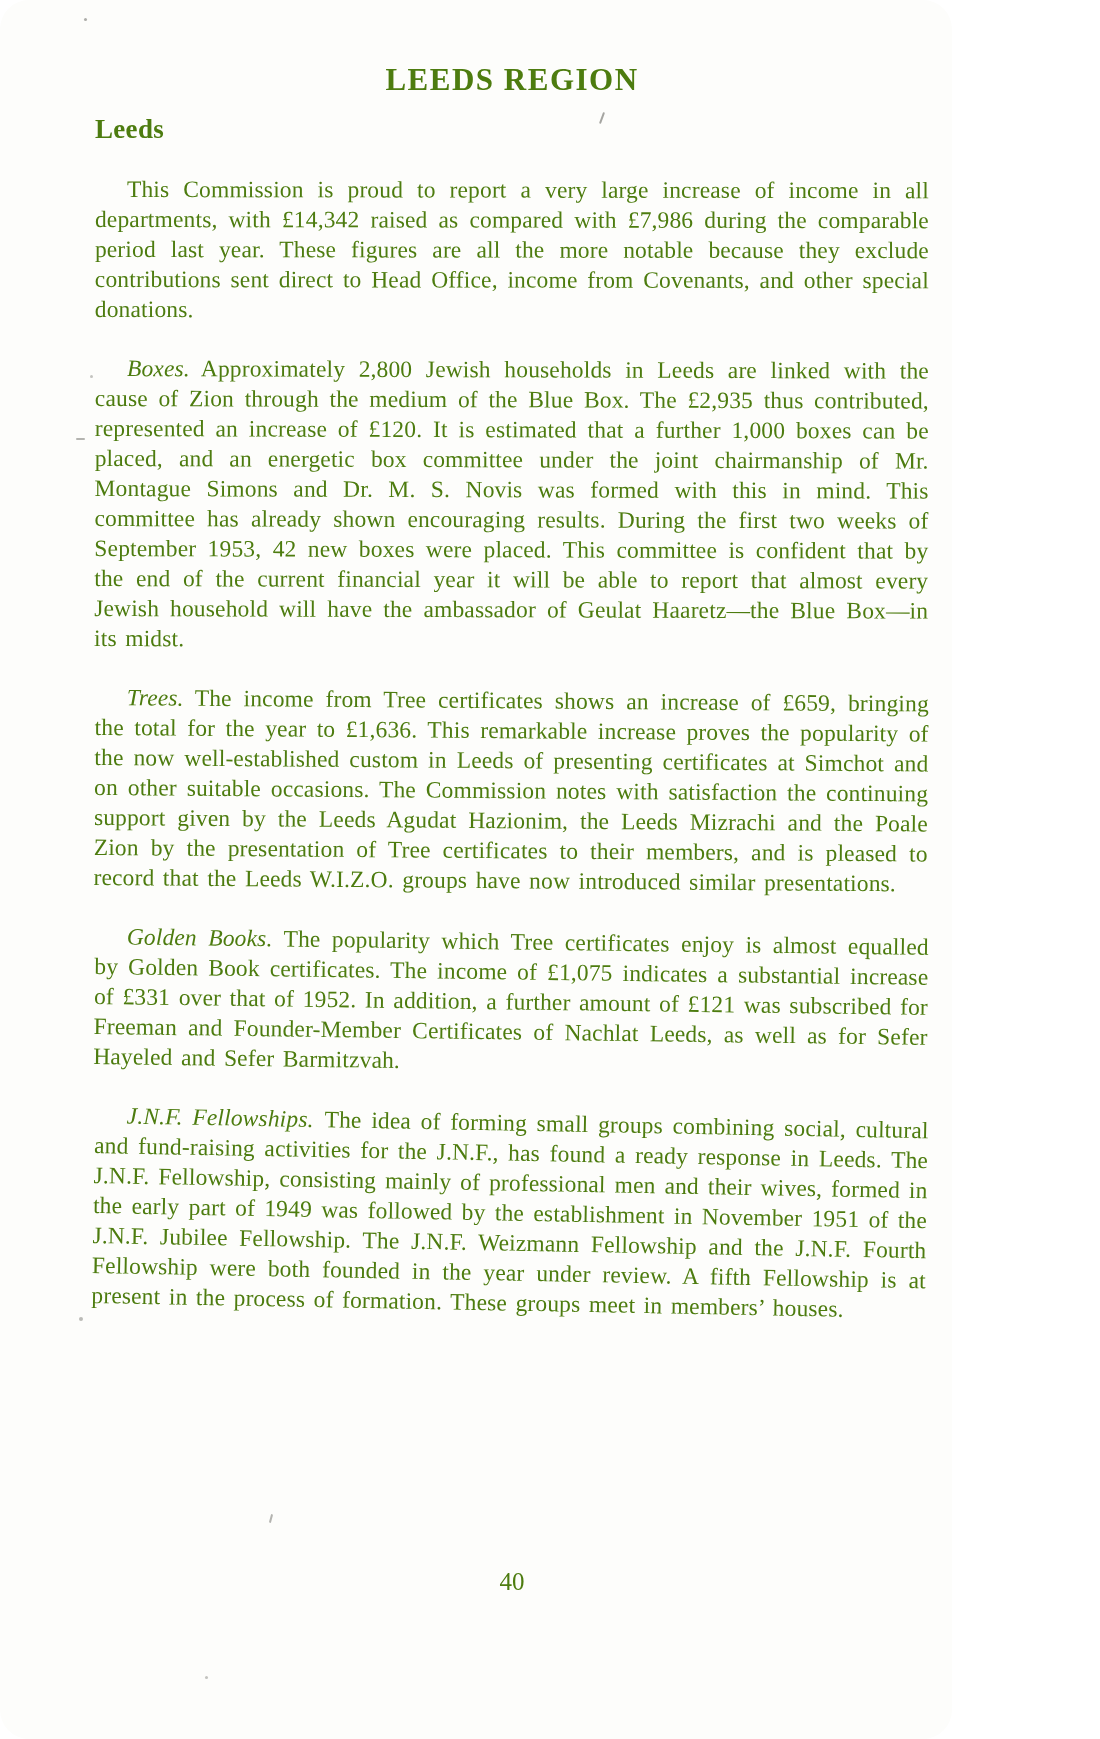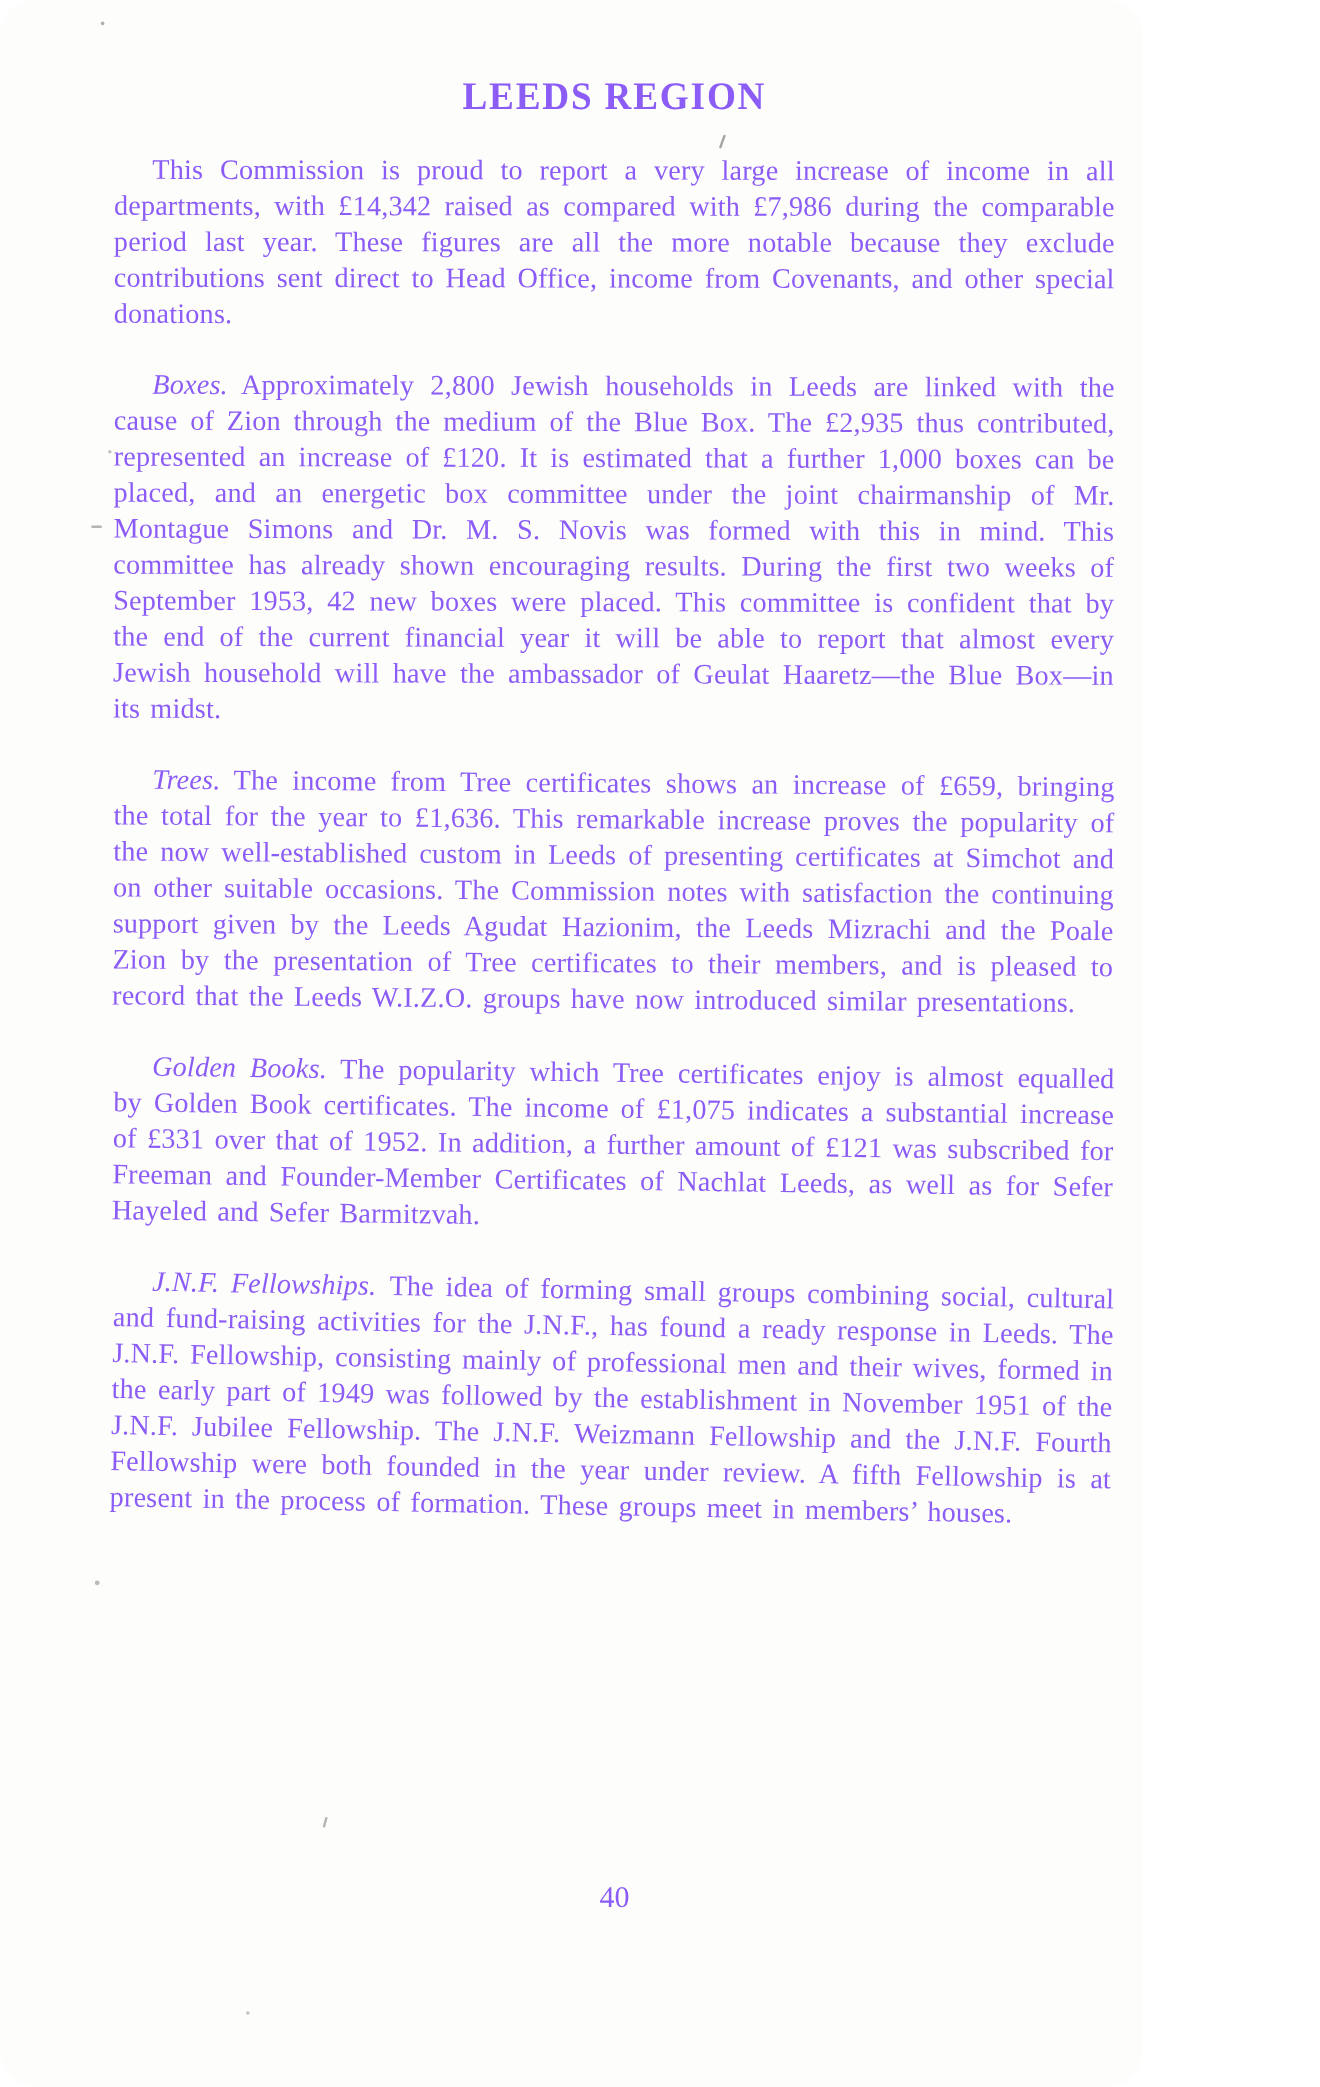--- a/index.html
+++ b/index.html
@@ -7,21 +7,21 @@
     padding: 0;
     background: #ffffff;
   }
   .sheet {
     position: relative;
     width: 952px;
     height: 1739px;
     background: #fdfdfb;
     overflow: hidden;
     font-family: "Liberation Serif", "DejaVu Serif", serif;
-    color: #8b5cf6;
+    color: #4d7c0f;
     border-radius: 29px;
   }
   .textcol {
     position: absolute;
     left: 95px;
     top: 62px;
     width: 834px;
   }
   .region-title {
     margin: 0;
@@ -76,20 +76,21 @@
 </style>
 </head>
 <body>
 
 <div class="sheet">
 
   <div class="textcol">
 
     <h1 class="region-title">LEEDS REGION</h1>
 
+    <h2 class="city-title">Leeds</h2>
 
     <p class="para p1"><span>This Commission is proud to report a very large increase of income in all departments, with £14,342 raised as compared with £7,986 during the comparable period last year.  These figures are all the more notable because they exclude contributions sent direct to Head Office, income from Covenants, and other special donations.</span></p>
 
     <p class="para p2"><span class="lead">Boxes.</span><span>Approximately 2,800 Jewish households in Leeds are linked with the cause of Zion through the medium of the Blue Box. The £2,935 thus contributed, represented an increase of £120. It is estimated that a further 1,000 boxes can be placed, and an energetic box committee under the joint chairmanship of Mr. Montague Simons and Dr. M. S. Novis was formed with this in mind.  This committee has already shown encouraging results. During the first two weeks of September 1953, 42 new boxes were placed. This committee is confident that by the end of the current financial year it will be able to report that almost every Jewish household will have the ambassador of Geulat Haaretz—the Blue Box—in its midst.</span></p>
 
     <p class="para p3"><span class="lead">Trees.</span><span>The income from Tree certificates shows an increase of £659, bringing the total for the year to £1,636. This remarkable increase proves the popularity of the now well-established custom in Leeds of presenting certificates at Simchot and on other suitable occasions. The Commission notes with satisfaction the continuing support given by the Leeds Agudat Hazionim, the Leeds Mizrachi and the Poale Zion by the presentation of Tree certificates to their members, and is pleased to record that the Leeds W.I.Z.O. groups have now introduced similar presentations.</span></p>
 
     <p class="para p4"><span class="lead">Golden Books.</span><span>The popularity which Tree certificates enjoy is almost equalled by Golden Book certificates.  The income of £1,075 indicates a substantial increase of £331 over that of 1952.  In addition, a further amount of £121 was subscribed for Freeman and Founder-Member Certificates of Nachlat Leeds, as well as for Sefer Hayeled and Sefer Barmitzvah.</span></p>
 
     <p class="para p5"><span class="lead">J.N.F. Fellowships.</span><span>The idea of forming small groups combining social, cultural and fund-raising activities for the J.N.F., has found a ready response in Leeds. The J.N.F. Fellowship, consisting mainly of professional men and their wives, formed in the early part of 1949 was followed by the establishment in November 1951 of the J.N.F. Jubilee Fellowship. The J.N.F. Weizmann Fellowship and the J.N.F. Fourth Fellowship were both founded in the year under review. A fifth Fellowship is at present in the process of formation. These groups meet in members’ houses.</span></p>

